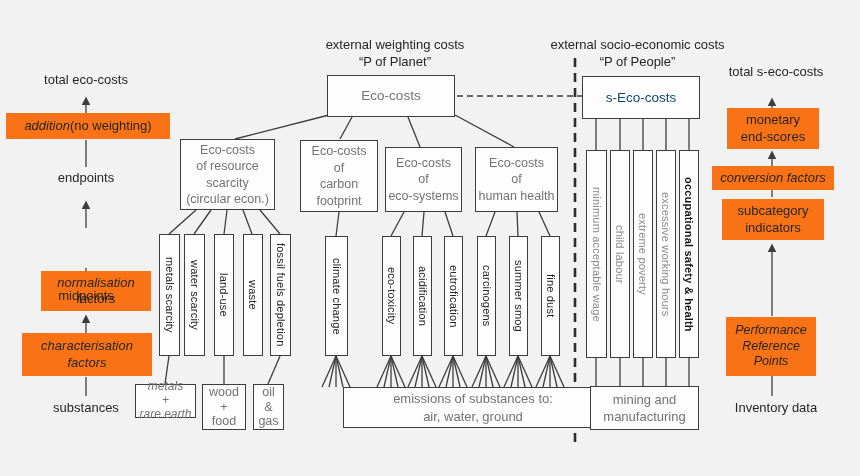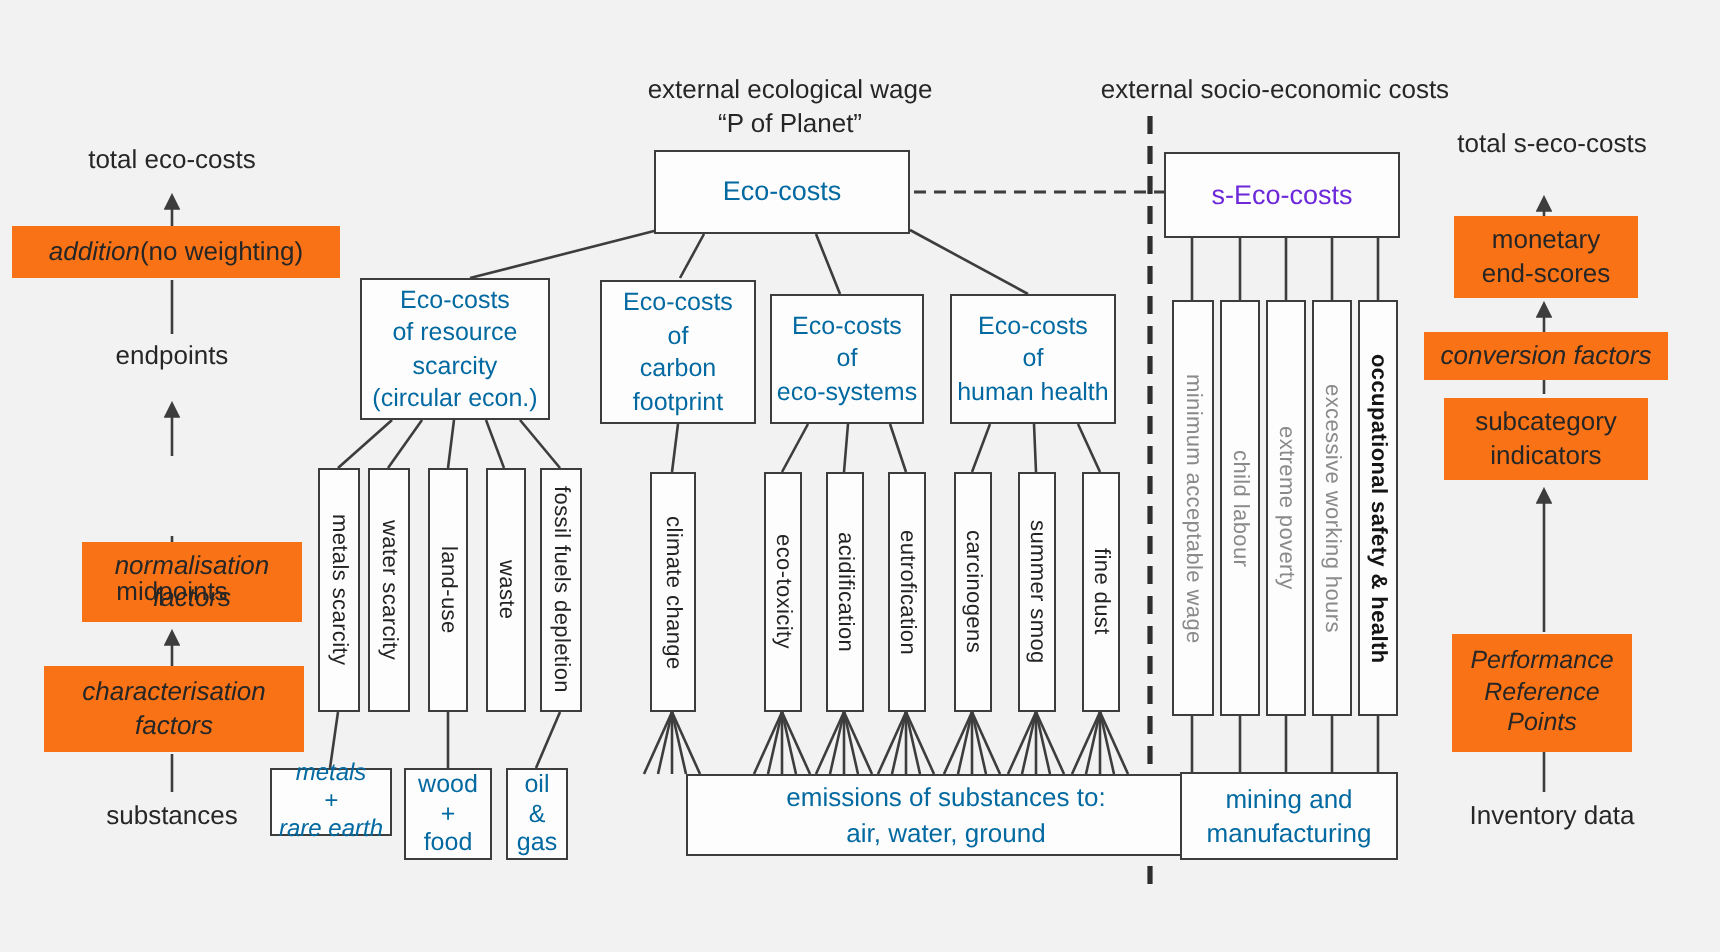--- a/index.html
+++ b/index.html
@@ -9,23 +9,23 @@
   svg.wires { position:absolute; left:0; top:0; width:860px; height:476px; }
   .wire { stroke:#3d3d3d; stroke-width:1.3; fill:none; }
   .dash-h { stroke:#3d3d3d; stroke-width:1.4; stroke-dasharray:6 4; }
   .dash-v { stroke:#2e2e2e; stroke-width:2.6; stroke-dasharray:9 6; }
   .lbl { position:absolute; font-size:13px; color:#262626; text-align:center; line-height:1.25; }
   .hl  { background:#f97316; display:flex; align-items:center; justify-content:center; }
   .it  { font-style:italic; }
   .pre { white-space:pre-line; }
   .box { position:absolute; background:#fdfdfd; border:1.4px solid #3d3d3d;
          display:flex; align-items:center; justify-content:center; text-align:center;
-         color:#0369a1; white-space:pre-line; font-size:12.5px; line-height:1.32; }
+         color:#737373; white-space:pre-line; font-size:12.5px; line-height:1.32; }
   .big { font-size:13.5px; }
-  .grey-text { color:#6d28d9; }
+  .grey-text { color:#0c4a6e; }
   .vbar { position:absolute; background:#fdfdfd; border:1.4px solid #3d3d3d;
           writing-mode:vertical-rl; text-orientation:mixed;
           display:flex; align-items:center; justify-content:center;
           font-size:11px; color:#232323; letter-spacing:0.2px; }
   .vbar.muted  { color:#8a8a8a; }
   .vbar.strong { color:#141414; font-weight:600; }
 </style>
 </head>
 <body>
 
@@ -118,23 +118,24 @@
       <line x1="518" y1="356" x2="518" y2="387" class="wire"></line>
       <line x1="518" y1="356" x2="525" y2="387" class="wire"></line>
       <line x1="518" y1="356" x2="532" y2="387" class="wire"></line>
       <line x1="550" y1="356" x2="536" y2="387" class="wire"></line>
       <line x1="550" y1="356" x2="543" y2="387" class="wire"></line>
       <line x1="550" y1="356" x2="550" y2="387" class="wire"></line>
       <line x1="550" y1="356" x2="557" y2="387" class="wire"></line>
       <line x1="550" y1="356" x2="564" y2="387" class="wire"></line>
     </svg>
 
-  <div class="lbl" style="left:280px; top:37px; width:230px;">external ecological wage</div>
+  <div class="lbl" style="left:280px; top:37px; width:230px;">external weighting costs</div>
   <div class="lbl" style="left:280px; top:54px; width:230px;">“P of Planet”</div>
   <div class="lbl" style="left:520px; top:37px; width:235px;">external socio-economic costs</div>
+  <div class="lbl" style="left:520px; top:54px; width:235px;">“P of People”</div>
 
   <div class="box big" style="left:327px; top:75px;  width:128px; height:42px;">Eco-costs</div>
   <div class="box big grey-text" style="left:582px; top:76px;  width:118px; height:43px;">s-Eco-costs</div>
 
   <div class="box" style="left:180px; top:139px; width:95px; height:71px;">Eco-costs
 of resource
 scarcity
 (circular econ.)</div>
   <div class="box" style="left:300px; top:140px; width:78px; height:72px;">Eco-costs
 of

